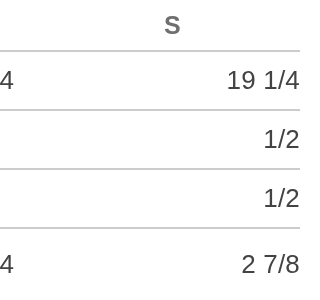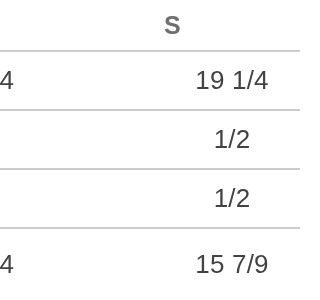--- a/index.html
+++ b/index.html
@@ -79,21 +79,21 @@
   td.cell-measure {
     text-align: left;
     padding-left: 14px;
     box-sizing: border-box;
     overflow: hidden;
     
     text-indent: -22px;
   }
 
   td.cell-size-s {
-    text-align: center;
+    text-align: right;
     padding-left: 14px;
     box-sizing: border-box;
   }
 </style>
 </head>
 <body>
 
 <table id="size-chart-table">
   <colgroup>
     <col class="col-measure">
@@ -115,16 +115,16 @@
     <tr class="row-1">
       <td class="cell-measure"></td>
       <td class="cell-size-s">1/2</td>
     </tr>
     <tr class="row-2">
       <td class="cell-measure"></td>
       <td class="cell-size-s">1/2</td>
     </tr>
     <tr class="row-3 row-last">
       <td class="cell-measure">/4</td>
-      <td class="cell-size-s">15 7/9</td>
+      <td class="cell-size-s">2 7/8</td>
     </tr>
   </tbody>
 </table>
 
 </body></html>

